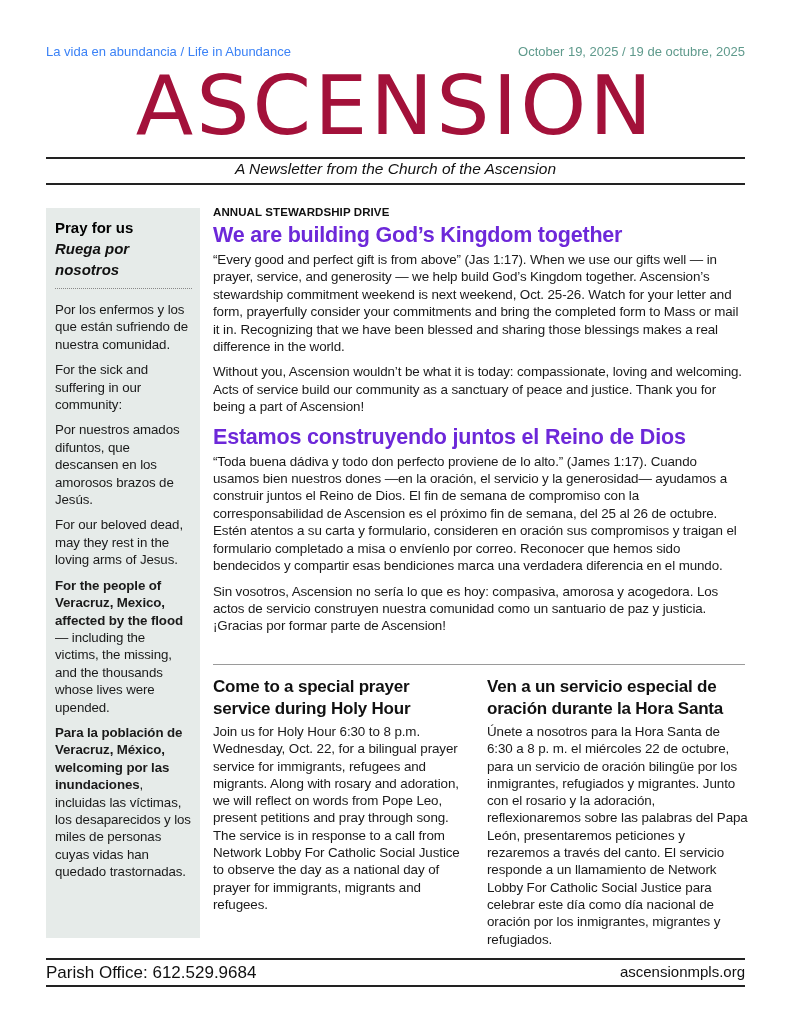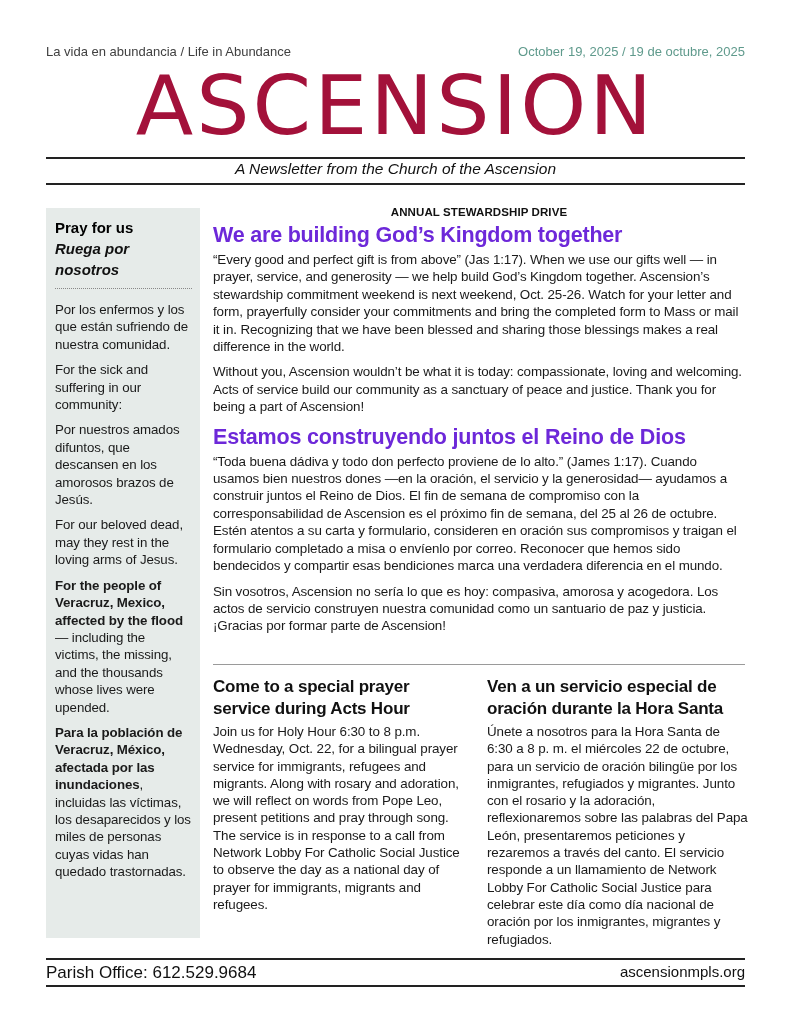--- a/index.html
+++ b/index.html
@@ -1,36 +1,36 @@
 <!DOCTYPE html>
 <html><head>
 <meta charset="utf-8">
 <style>
   html, body { margin: 0; padding: 0; background: #ffffff; }
   body { width: 791px; height: 1024px; position: relative; overflow: hidden;
          font-family: "Liberation Sans", "DejaVu Sans", sans-serif; color: #1a1a1a; }
   .abs { position: absolute; }
-  .tagline { left: 46px; top: 44px; font-size: 13px; color: #404040; }
+  .tagline { left: 46px; top: 44px; font-size: 13px; color: #3b82f6; }
   .dateline { right: 46px; top: 44px; font-size: 13px; color: #5f9a8c; text-align: right; }
   .masthead { left: 0; width: 791px; top: 62px; text-align: center; font-size: 84px;
               line-height: 88px; color: #a3113a; letter-spacing: 3px; font-weight: 400;
               font-family: "DejaVu Sans", "Liberation Sans", sans-serif; transform: scaleY(0.98); }
   .rule { left: 46px; width: 699px; height: 2px; background: #222; }
   .rule.r1 { top: 157px; }
   .rule.r2 { top: 183px; }
   .subtitle { left: 46px; width: 699px; top: 160px; text-align: center; font-size: 15.5px; color: #111; font-style: italic; }
   .sidebar { left: 46px; top: 208px; width: 154px; height: 730px; background: #e6ebe9; box-sizing: border-box;
              padding: 9px 8px 0 9px; }
   .sb-title { font-size: 15px; font-weight: 700; line-height: 21px; color: #000000; }
   .sb-title-es { font-size: 15px; font-weight: 700; font-style: italic; line-height: 21px; color: #111; }
   .sb-dots { border-top: 1px dotted #888; margin: 8px 0 12px 0; }
   .sb-p { font-size: 13.3px; line-height: 17.4px; margin: 0 0 8px 0; color: #1a1a1a; letter-spacing: -0.1px; }
   .sb-p b { font-weight: 700; }
   .main { left: 213px; top: 206px; width: 532px; }
-  .kicker { font-size: 11.5px; font-weight: 700; letter-spacing: 0.1px; color: #111; margin-bottom: 4px; text-align: center; }
+  .kicker { font-size: 11.5px; font-weight: 700; letter-spacing: 0.1px; color: #111; margin-bottom: 4px; }
   .h1 { font-size: 21.5px; font-weight: 700; line-height: 26px; color: #6d28d9; margin: 0 0 3px 0; letter-spacing: -0.2px; }
   .p { font-size: 13.4px; line-height: 17.4px; margin: 0 0 8px 0; color: #1a1a1a; letter-spacing: -0.12px; }
   .p b { font-weight: 400; }
   .h1.second { margin-top: 2px; }
   .divider { left: 213px; top: 664px; width: 532px; height: 1px; background: #9a9a9a; }
   .col { top: 676px; }
   .col.left { left: 213px; width: 252px; }
   .col.right { left: 487px; width: 262px; }
   .h2 { font-size: 17px; font-weight: 700; line-height: 22px; color: #111; margin: 0 0 3px 0; letter-spacing: -0.2px; }
   .cp { font-size: 13.4px; line-height: 17.3px; margin: 0; color: #1a1a1a; letter-spacing: -0.1px; }
@@ -53,37 +53,37 @@
 <aside class="abs sidebar">
   <div class="sb-title">Pray for us</div>
   <div class="sb-title-es">Ruega por</div>
   <div class="sb-title-es">nosotros</div>
   <div class="sb-dots"></div>
   <p class="sb-p">Por los enfermos y los que están sufriendo de nuestra comunidad.</p>
   <p class="sb-p">For the sick and suffering in our community:</p>
   <p class="sb-p">Por nuestros amados difuntos, que descansen en los amorosos brazos de Jesús.</p>
   <p class="sb-p">For our beloved dead, may they rest in the loving arms of Jesus.</p>
   <p class="sb-p"><b>For the people of Veracruz, Mexico, affected by the flood</b><span> — including the victims, the missing, and the thousands whose lives were upended.</span></p>
-  <p class="sb-p"><b>Para la población de Veracruz, México, afectada por las inundaciones</b><span>, incluidas las víctimas, los desaparecidos y los miles de personas cuyas vidas han quedado trastornadas.</span></p>
+  <p class="sb-p"><b>Para la población de Veracruz, México, welcoming por las inundaciones</b><span>, incluidas las víctimas, los desaparecidos y los miles de personas cuyas vidas han quedado trastornadas.</span></p>
 </aside>
 
 <main class="abs main">
   <div class="kicker">ANNUAL STEWARDSHIP DRIVE</div>
   <h1 class="h1">We are building God’s Kingdom together</h1>
   <p class="p"><span>“Every good and perfect gift is from above” (Jas 1:17). When we use our gifts well — in prayer, service, and generosity — we help build God’s Kingdom together. Ascension’s stewardship commitment weekend is next weekend, Oct. 25-26. Watch for your letter and form, prayerfully consider your commitments and bring the completed form to Mass or mail it in. </span><b>Recognizing that we have been blessed and sharing those blessings makes a real difference in the world.</b></p>
   <p class="p">Without you, Ascension wouldn’t be what it is today: compassionate, loving and welcoming. Acts of service build our community as a sanctuary of peace and justice. Thank you for being a part of Ascension!</p>
   <h1 class="h1 second">Estamos construyendo juntos el Reino de Dios</h1>
   <p class="p"><span>“Toda buena dádiva y todo don perfecto proviene de lo alto.” (James 1:17). Cuando usamos bien nuestros dones —en la oración, el servicio y la generosidad— ayudamos a construir juntos el Reino de Dios. El fin de semana de compromiso con la corresponsabilidad de Ascension es el próximo fin de semana, del 25 al 26 de octubre. Estén atentos a su carta y formulario, consideren en oración sus compromisos y traigan el formulario completado a misa o envíenlo por correo. </span><b>Reconocer que hemos sido bendecidos y compartir esas bendiciones marca una verdadera diferencia en el mundo.</b></p>
   <p class="p">Sin vosotros, Ascension no sería lo que es hoy: compasiva, amorosa y acogedora. Los actos de servicio construyen nuestra comunidad como un santuario de paz y justicia. ¡Gracias por formar parte de Ascension!</p>
 </main>
 
 <div class="abs divider"></div>
 
 <section class="abs col left">
-  <h2 class="h2">Come to a special prayer service during Acts Hour</h2>
+  <h2 class="h2">Come to a special prayer service during Holy Hour</h2>
   <p class="cp">Join us for Holy Hour 6:30 to 8 p.m. Wednesday, Oct. 22, for a bilingual prayer service for immigrants, refugees and migrants. Along with rosary and adoration, we will reflect on words from Pope Leo, present petitions and pray through song. The service is in response to a call from Network Lobby For Catholic Social Justice to observe the day as a national day of prayer for immigrants, migrants and refugees.</p>
 </section>
 
 <section class="abs col right">
   <h2 class="h2">Ven a un servicio especial de oración durante la Hora Santa</h2>
   <p class="cp">Únete a nosotros para la Hora Santa de 6:30 a 8 p. m. el miércoles 22 de octubre, para un servicio de oración bilingüe por los inmigrantes, refugiados y migrantes. Junto con el rosario y la adoración, reflexionaremos sobre las palabras del Papa León, presentaremos peticiones y rezaremos a través del canto. El servicio responde a un llamamiento de Network Lobby For Catholic Social Justice para celebrar este día como día nacional de oración por los inmigrantes, migrantes y refugiados.</p>
 </section>
 
 <div class="abs frule f1"></div>
 <div class="abs footer-left">Parish Office: 612.529.9684</div>

